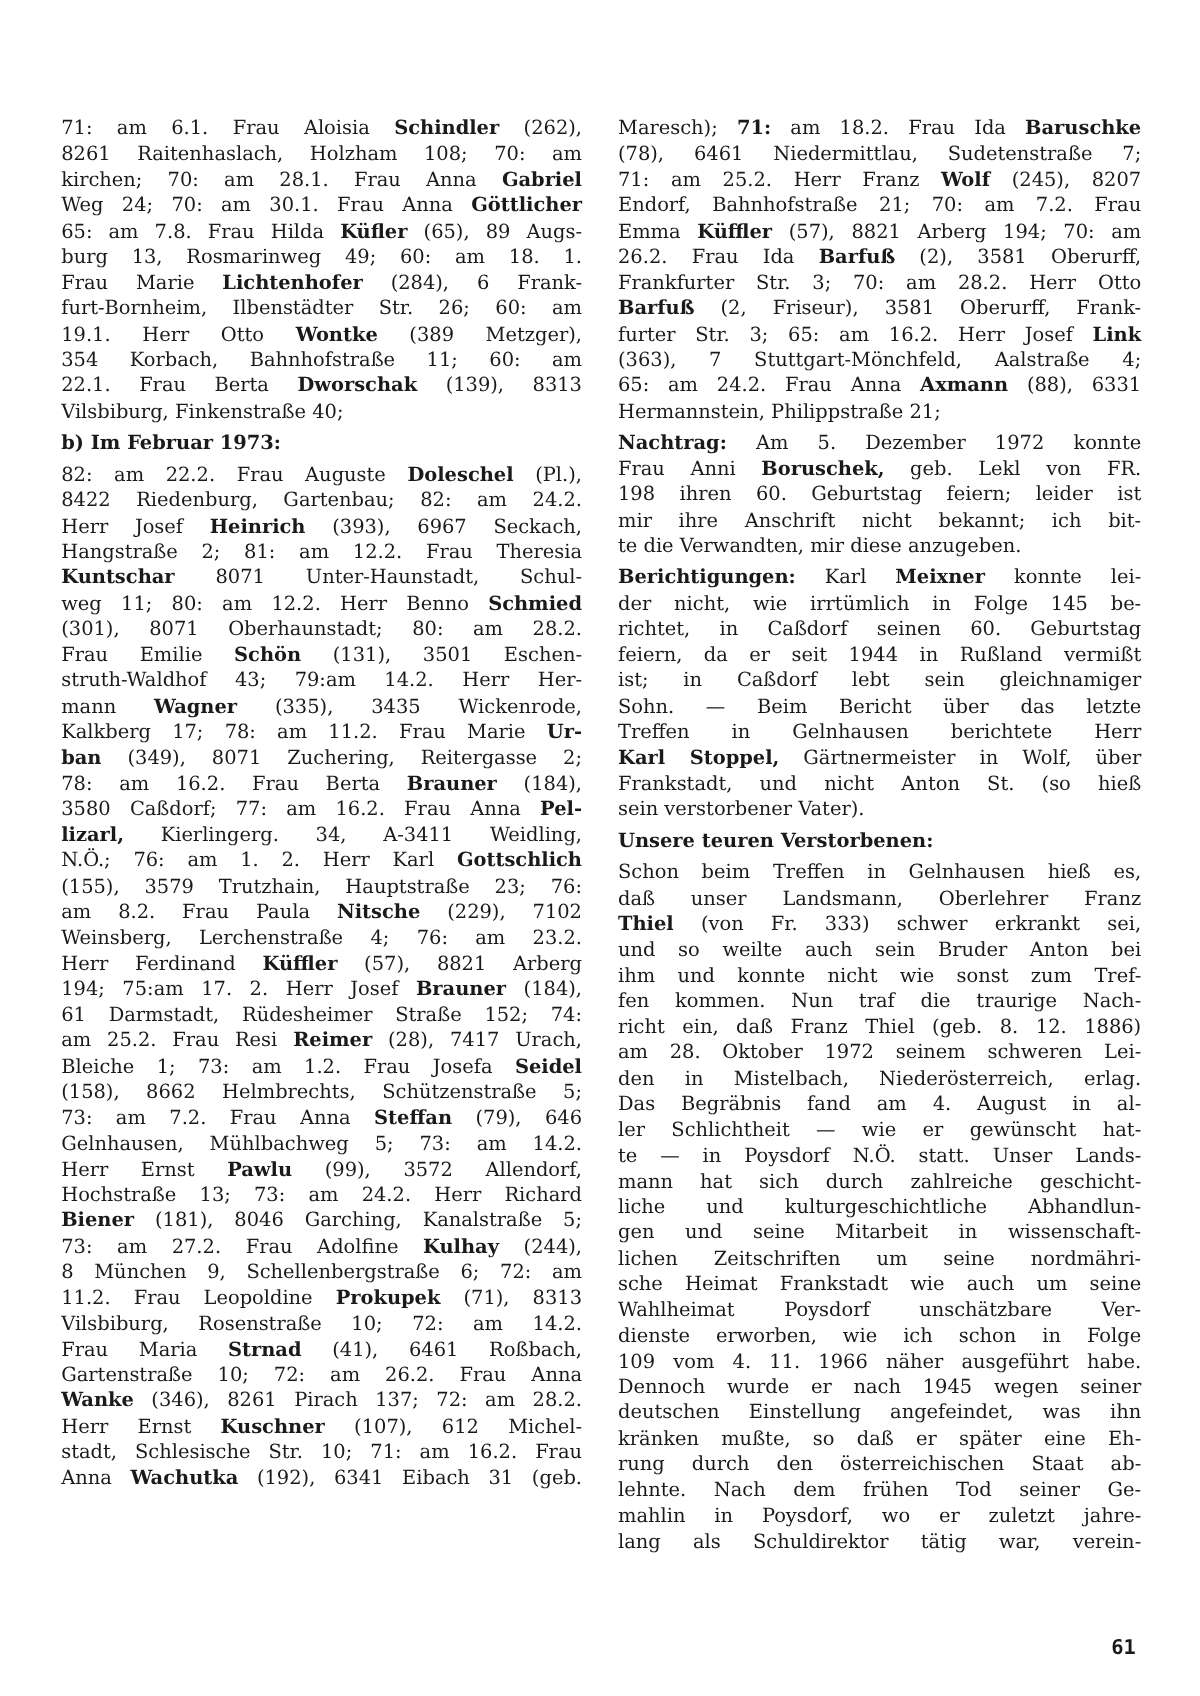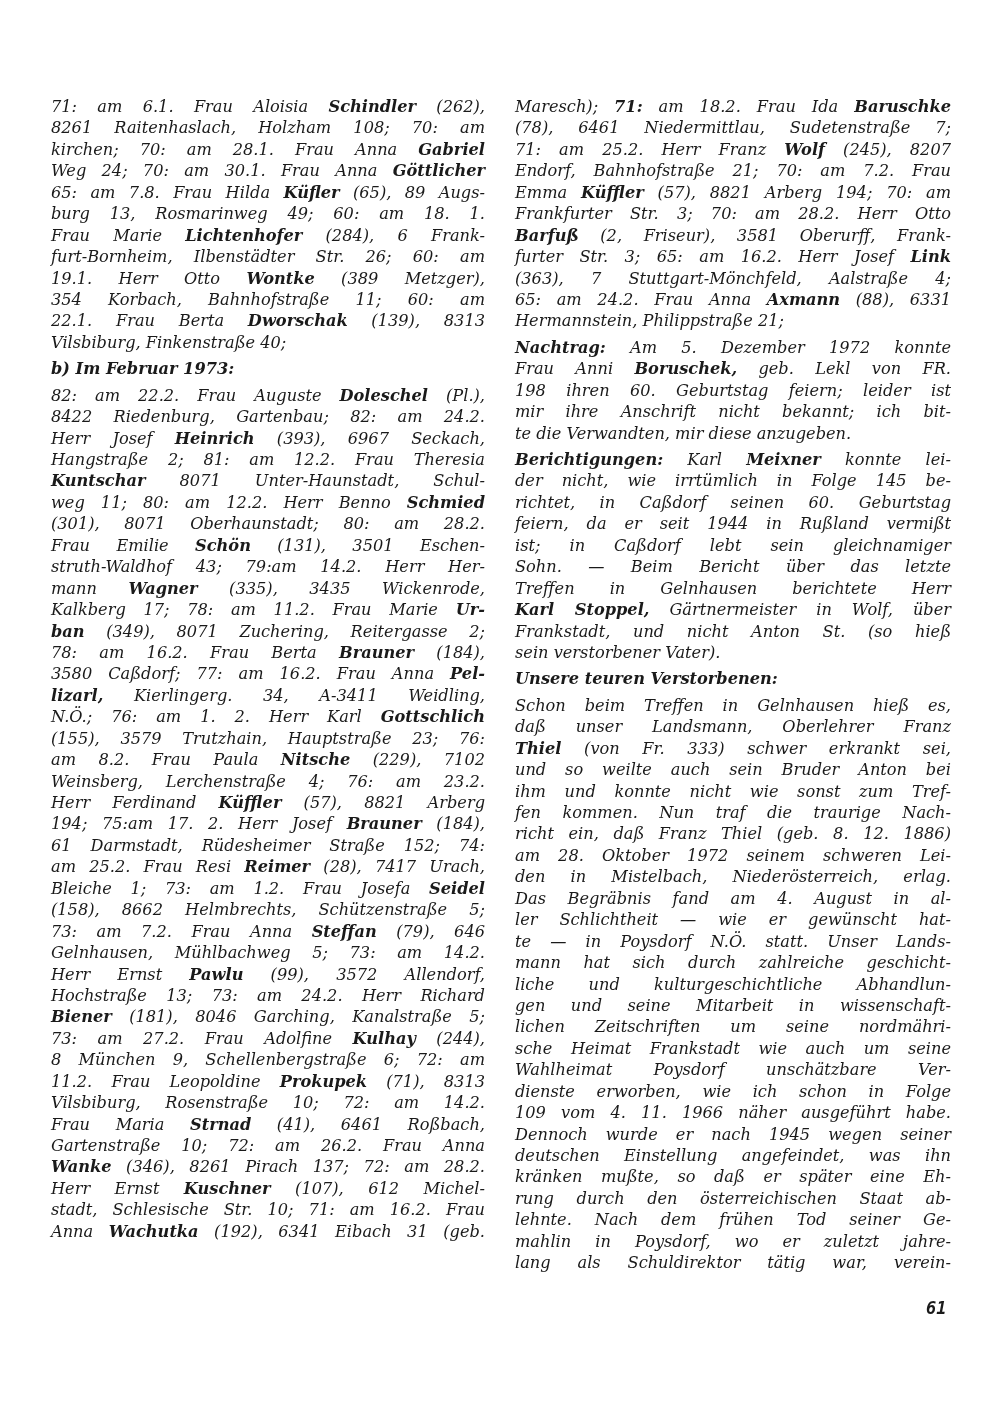--- a/index.html
+++ b/index.html
@@ -1,28 +1,28 @@
 <!DOCTYPE html>
 <html><head>
 <meta charset="utf-8">
 <style>
   html, body { margin: 0; padding: 0; background: #ffffff; }
   body { width: 1000px; height: 1413px; position: relative; overflow: hidden;
          font-family: "DejaVu Serif", "Liberation Serif", serif; color: #1a1a1a; }
-  .page { position: absolute; left: 0; top: 0; width: 1000px; height: 1413px; font-style: italic; }
+  .page { position: absolute; left: 0; top: 0; width: 1000px; height: 1413px; }
   .col { position: absolute; top: 96px; }
   .col-left { left: 51px; width: 434px; }
   .col-right { left: 515px; width: 436px; }
   .line { display: block; height: 21.45px; line-height: 21.45px; font-size: 16.2px;
           white-space: nowrap; text-align: justify; text-align-last: justify;
           letter-spacing: 0px; }
   .line.last { text-align-last: left; }
   .seg.b { font-weight: bold; }
   .gap { display: block; height: 5px; }
-  .page-number { position: absolute; left: 926px; top: 1298px; font-size: 17px;
+  .page-number { position: absolute; left: 926px; top: 1363px; font-size: 17px;
                  font-weight: bold; font-family: "DejaVu Sans Mono", "Liberation Mono", monospace; }
 </style>
 </head>
 <body>
 
 <div class="page">
   <div class="col col-left">
       <div>
         <span class="line"><span class="seg">71: am 6.1. Frau Aloisia </span><span class="seg b">Schindler</span><span class="seg"> (262),</span></span>
         <span class="line"><span class="seg">8261 Raitenhaslach, Holzham 108; 70: am</span></span>
@@ -85,20 +85,21 @@
         <span class="line"><span class="seg">Anna </span><span class="seg b">Wachutka</span><span class="seg"> (192), 6341 Eibach 31 (geb.</span></span>
       </div>
     </div>
   <div class="col col-right">
       <div>
         <span class="line"><span class="seg">Maresch); </span><span class="seg b">71:</span><span class="seg"> am 18.2. Frau Ida </span><span class="seg b">Baruschke</span></span>
         <span class="line"><span class="seg">(78), 6461 Niedermittlau, Sudetenstraße 7;</span></span>
         <span class="line"><span class="seg">71: am 25.2. Herr Franz </span><span class="seg b">Wolf</span><span class="seg"> (245), 8207</span></span>
         <span class="line"><span class="seg">Endorf, Bahnhofstraße 21; 70: am 7.2. Frau</span></span>
         <span class="line"><span class="seg">Emma </span><span class="seg b">Küffler</span><span class="seg"> (57), 8821 Arberg 194; 70: am</span></span>
+        <span class="line"><span class="seg">26.2. Frau Ida </span><span class="seg b">Barfuß</span><span class="seg"> (2), 3581 Oberurff,</span></span>
         <span class="line"><span class="seg">Frankfurter Str. 3; 70: am 28.2. Herr Otto</span></span>
         <span class="line"><span class="seg b">Barfuß</span><span class="seg"> (2, Friseur), 3581 Oberurff, Frank-</span></span>
         <span class="line"><span class="seg">furter Str. 3; 65: am 16.2. Herr Josef </span><span class="seg b">Link</span></span>
         <span class="line"><span class="seg">(363), 7 Stuttgart-Mönchfeld, Aalstraße 4;</span></span>
         <span class="line"><span class="seg">65: am 24.2. Frau Anna </span><span class="seg b">Axmann</span><span class="seg"> (88), 6331</span></span>
         <span class="line last"><span class="seg">Hermannstein, Philippstraße 21;</span></span>
       </div>
       <div class="gap"></div>
       <div>
         <span class="line"><span class="seg b">Nachtrag:</span><span class="seg"> Am 5. Dezember 1972 konnte</span></span>

